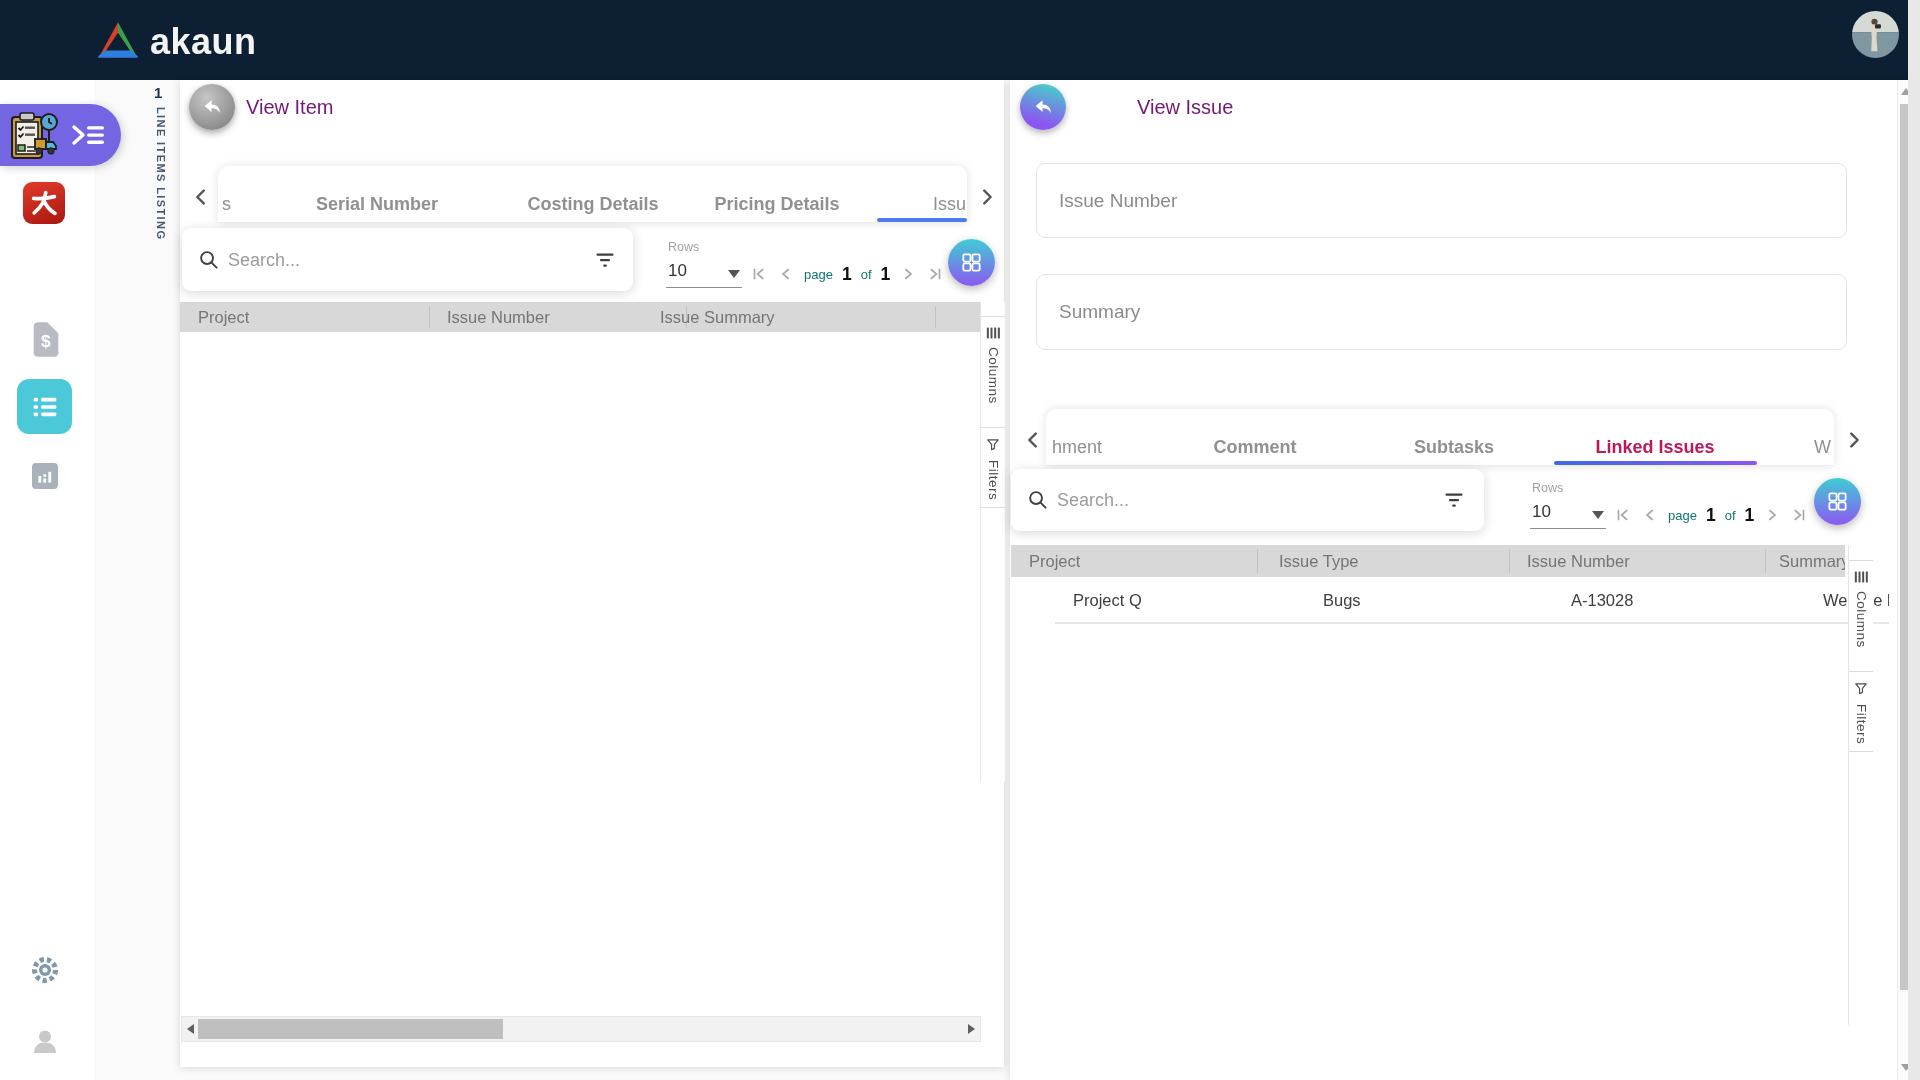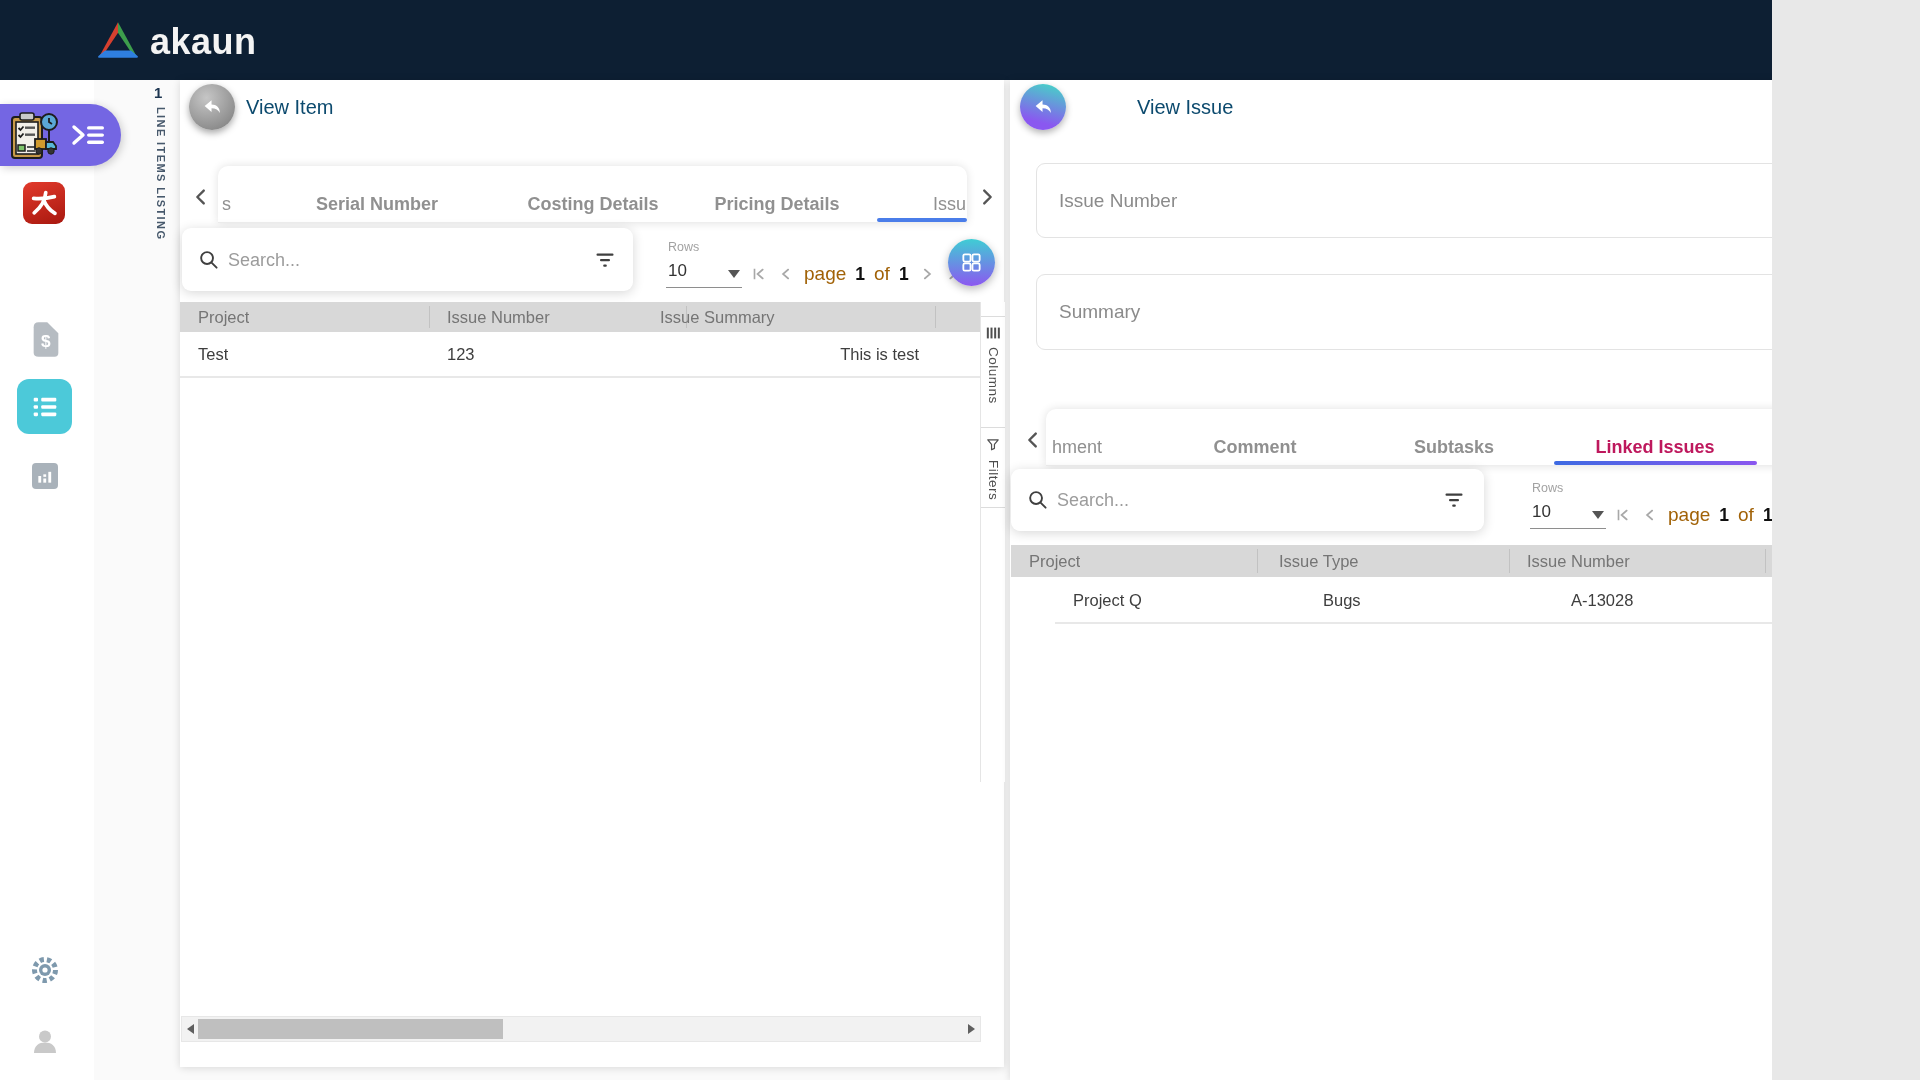--- a/index.html
+++ b/index.html
@@ -1,16 +1,16 @@
 <!DOCTYPE html>
 <html><head>
 <meta charset="utf-8">
 <style>
   html,body{margin:0;padding:0;background:#e8e8e8;}
-  .screen{position:relative;width:1772px;height:1080px;background:#fafafa;overflow:hidden;
+  .screen{position:relative;width:1908px;height:1080px;background:#fafafa;overflow:hidden;
           font-family:"Liberation Sans",sans-serif;-webkit-font-smoothing:antialiased;}
   .abs{position:absolute;}
 
   
   .topbar{position:absolute;left:0;top:0;width:1920px;height:80px;background:#0d1f33;}
   .brand-text{position:absolute;left:150px;top:21px;font-size:36px;font-weight:bold;color:#f4f4f4;letter-spacing:.5px;}
   .avatar{position:absolute;left:1852px;top:11px;width:47px;height:47px;border-radius:50%;overflow:hidden;}
 
   
   .sidebar{position:absolute;left:0;top:80px;width:94px;height:1000px;background:#ffffff;}
@@ -24,42 +24,42 @@
   .gutter-tab{position:absolute;left:148px;top:84px;width:28px;}
   .gutter-count{font-size:15px;font-weight:bold;color:#1c3550;padding-left:6px;}
   .vtext{writing-mode:vertical-rl;}
   .gutter-label{margin-top:6px;margin-left:7px;font-size:11px;font-weight:600;color:#47596c;letter-spacing:1.4px;}
 
   
   .panel{position:absolute;background:#fff;box-shadow:0 1px 8px rgba(0,0,0,.14);}
   .circle-btn{position:absolute;width:46px;height:46px;border-radius:50%;display:flex;align-items:center;justify-content:center;}
   .back-gray{background:radial-gradient(circle at 38% 30%,#c6c6c6,#8a8a8a 78%);box-shadow:0 3px 7px rgba(0,0,0,.35);}
   .back-grad{background:linear-gradient(195deg,#49cdc9 8%,#8a58f0 78%);box-shadow:0 3px 7px rgba(0,0,0,.3);}
-  .panel-title{position:absolute;font-size:20px;color:#0c4a6e;}
+  .panel-title{position:absolute;font-size:20px;color:#701a75;}
 
   
   .tabcard{position:absolute;background:#fff;border-radius:10px 10px 0 0;box-shadow:0 0 10px rgba(0,0,0,.12);border-bottom:1px solid #eee;}
   .tab{position:absolute;font-size:18px;color:#909090;white-space:nowrap;}
   .tab.dark{color:#be185d;}
   .tab.center{transform:translateX(-50%);font-weight:bold;}
   .tab-underline{position:absolute;height:4px;border-radius:2px;}
   .chev{position:absolute;width:22px;height:22px;}
 
   
   .search-card{position:absolute;background:#fff;border-radius:9px;box-shadow:0 2px 12px rgba(0,0,0,.16);}
   .search-input{position:absolute;border:none;outline:none;background:transparent;font-family:"Liberation Sans",sans-serif;font-size:18px;color:#444;}
   .search-input::placeholder{color:#9c9c9c;}
 
   
   .rows-label{position:absolute;font-size:12.5px;color:#a2a2a2;}
   .rows-value{position:absolute;font-size:17px;color:#333;}
   .rows-underline{position:absolute;border-bottom:1.5px solid #8e8e8e;}
   .tri-down{width:0;height:0;border-left:6px solid transparent;border-right:6px solid transparent;border-top:8px solid #555;}
   .pager{position:absolute;display:flex;align-items:center;gap:9px;height:26px;}
-  .pg-word{font-size:19px;color:#a16207;}
+  .pg-word{font-size:13px;color:#0f766e;}
   .pg-num{font-size:17.5px;font-weight:bold;color:#101010;}
   .pg-ico{width:18px;height:18px;}
 
   .grid-btn{position:absolute;width:47px;height:47px;border-radius:50%;display:flex;align-items:center;justify-content:center;
             background:linear-gradient(180deg,#3fcdd4,#8c58f0);box-shadow:0 3px 9px rgba(0,0,0,.28);}
 
   
   .thead{position:absolute;background:#d8d8d8;}
   .th{position:absolute;font-size:16.5px;color:#757575;top:50%;transform:translateY(-50%);white-space:nowrap;overflow:hidden;}
   .tdiv{position:absolute;top:4px;bottom:4px;width:1px;background:#c2c2c2;}
@@ -263,25 +263,20 @@
   </div>
 
   <div class="thead" style="left:180px;top:302px;width:800px;height:30px;">
     <span class="th" style="left:18px;">Project</span>
     <div class="tdiv" style="left:249px;"></div>
     <span class="th" style="left:267px;">Issue Number</span>
     <div class="tdiv" style="left:506px;"></div>
     <span class="th" style="left:480px;width:233px;text-align:left;">Issue Summary</span>
     <div class="tdiv" style="left:755px;"></div>
   </div>
-  <div class="trow" style="left:180px;top:332px;width:800px;height:44px;">
-    <span class="td" style="left:18px;">Test</span>
-    <span class="td" style="left:267px;">123</span>
-    <span class="td" style="left:506px;width:233px;text-align:right;">This is test</span>
-  </div>
 
   <div class="side-strip" style="left:980px;top:302px;height:480px;">
     <div class="vtab" style="top:14px;height:112px;">
       <svg width="15" height="14" viewBox="0 0 18 14">
         <rect x="1" y="0.5" width="2.4" height="13" fill="#4f4f4f"></rect>
           <rect x="5.4" y="0.5" width="2.4" height="13" fill="#4f4f4f"></rect>
         <rect x="9.8" y="0.5" width="2.4" height="13" fill="#4f4f4f"></rect>
           <rect x="14.2" y="0.5" width="2.4" height="13" fill="#4f4f4f"></rect>
       </svg>
       <span class="vtab-label">Columns</span>

